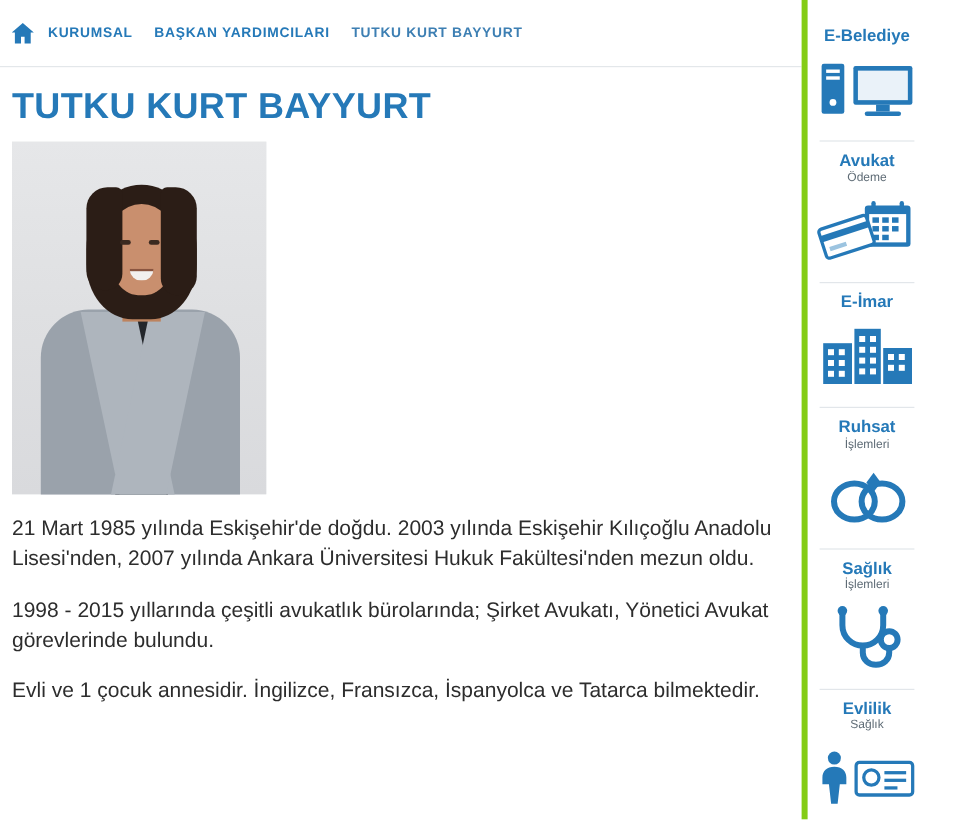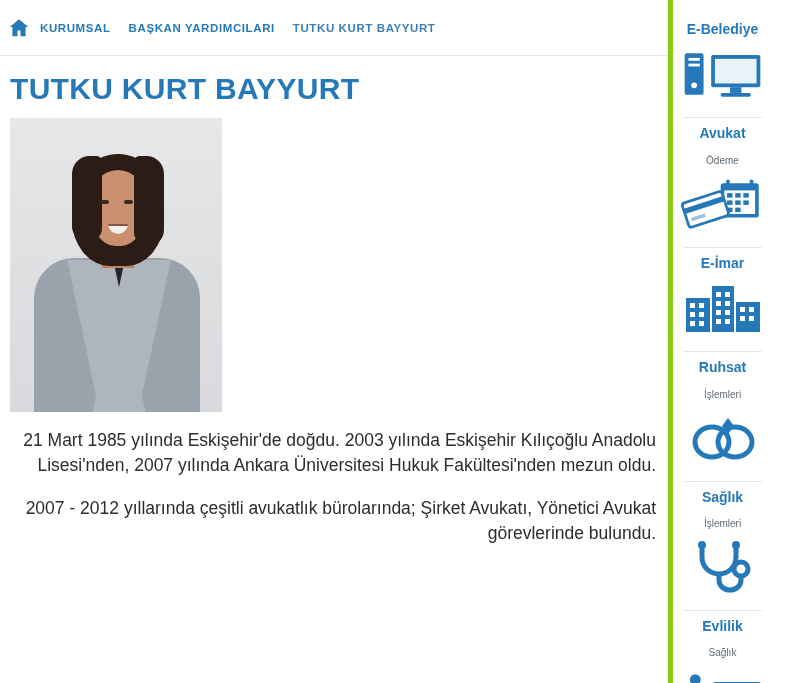--- a/index.html
+++ b/index.html
@@ -192,21 +192,20 @@
     top: 146px;
     width: 44px;
     height: 154px;
     background: #23262b;
     border-radius: 22px 22px 0 0;
   }
 
   
   .bio {
     margin: 16px 12px 0 10px;
-    text-align: right;
   }
   .bio p {
     margin: 0 0 18px 0;
     font-size: 17.5px;
     line-height: 1.42;
     color: #2d2d2d;
   }
 
   
   .side-inner {
@@ -219,21 +218,21 @@
   .side-title {
     font-size: 14px;
     font-weight: bold;
     color: #2579b8;
     line-height: 1.1;
   }
   .side-sub {
     font-size: 10px;
     color: #5e6b75;
     line-height: 1.2;
-    margin-top: 13px;
+    margin-top: 1px;
   }
   .side-art {
     height: 66px;
     display: flex;
     align-items: center;
     justify-content: center;
     margin-top: 4px;
   }
   .side-sep {
     height: 1px;
@@ -276,21 +275,22 @@
         <div class="ph-hair-front-l"></div>
         <div class="ph-hair-front-r"></div>
         <div class="ph-eye l"></div>
         <div class="ph-eye r"></div>
         <div class="ph-mouth"></div>
       </div>
     </div>
 
     <div class="bio">
       <p>21 Mart 1985 yılında Eskişehir'de doğdu. 2003 yılında Eskişehir Kılıçoğlu Anadolu Lisesi'nden, 2007 yılında Ankara Üniversitesi Hukuk Fakültesi'nden mezun oldu.</p>
-      <p>2007 - 2012 yıllarında çeşitli avukatlık bürolarında; Şirket Avukatı, Yönetici Avukat görevlerinde bulundu.</p>
+      <p>1998 - 2015 yıllarında çeşitli avukatlık bürolarında; Şirket Avukatı, Yönetici Avukat görevlerinde bulundu.</p>
+      <p>Evli ve 1 çocuk annesidir. İngilizce, Fransızca, İspanyolca ve Tatarca bilmektedir.</p>
     </div>
 
   </div>
 
   <div class="side-col">
     <div class="side-inner">
 
       <div class="side-item">
         <div class="side-title">E-Belediye</div>
         <div class="side-art">

